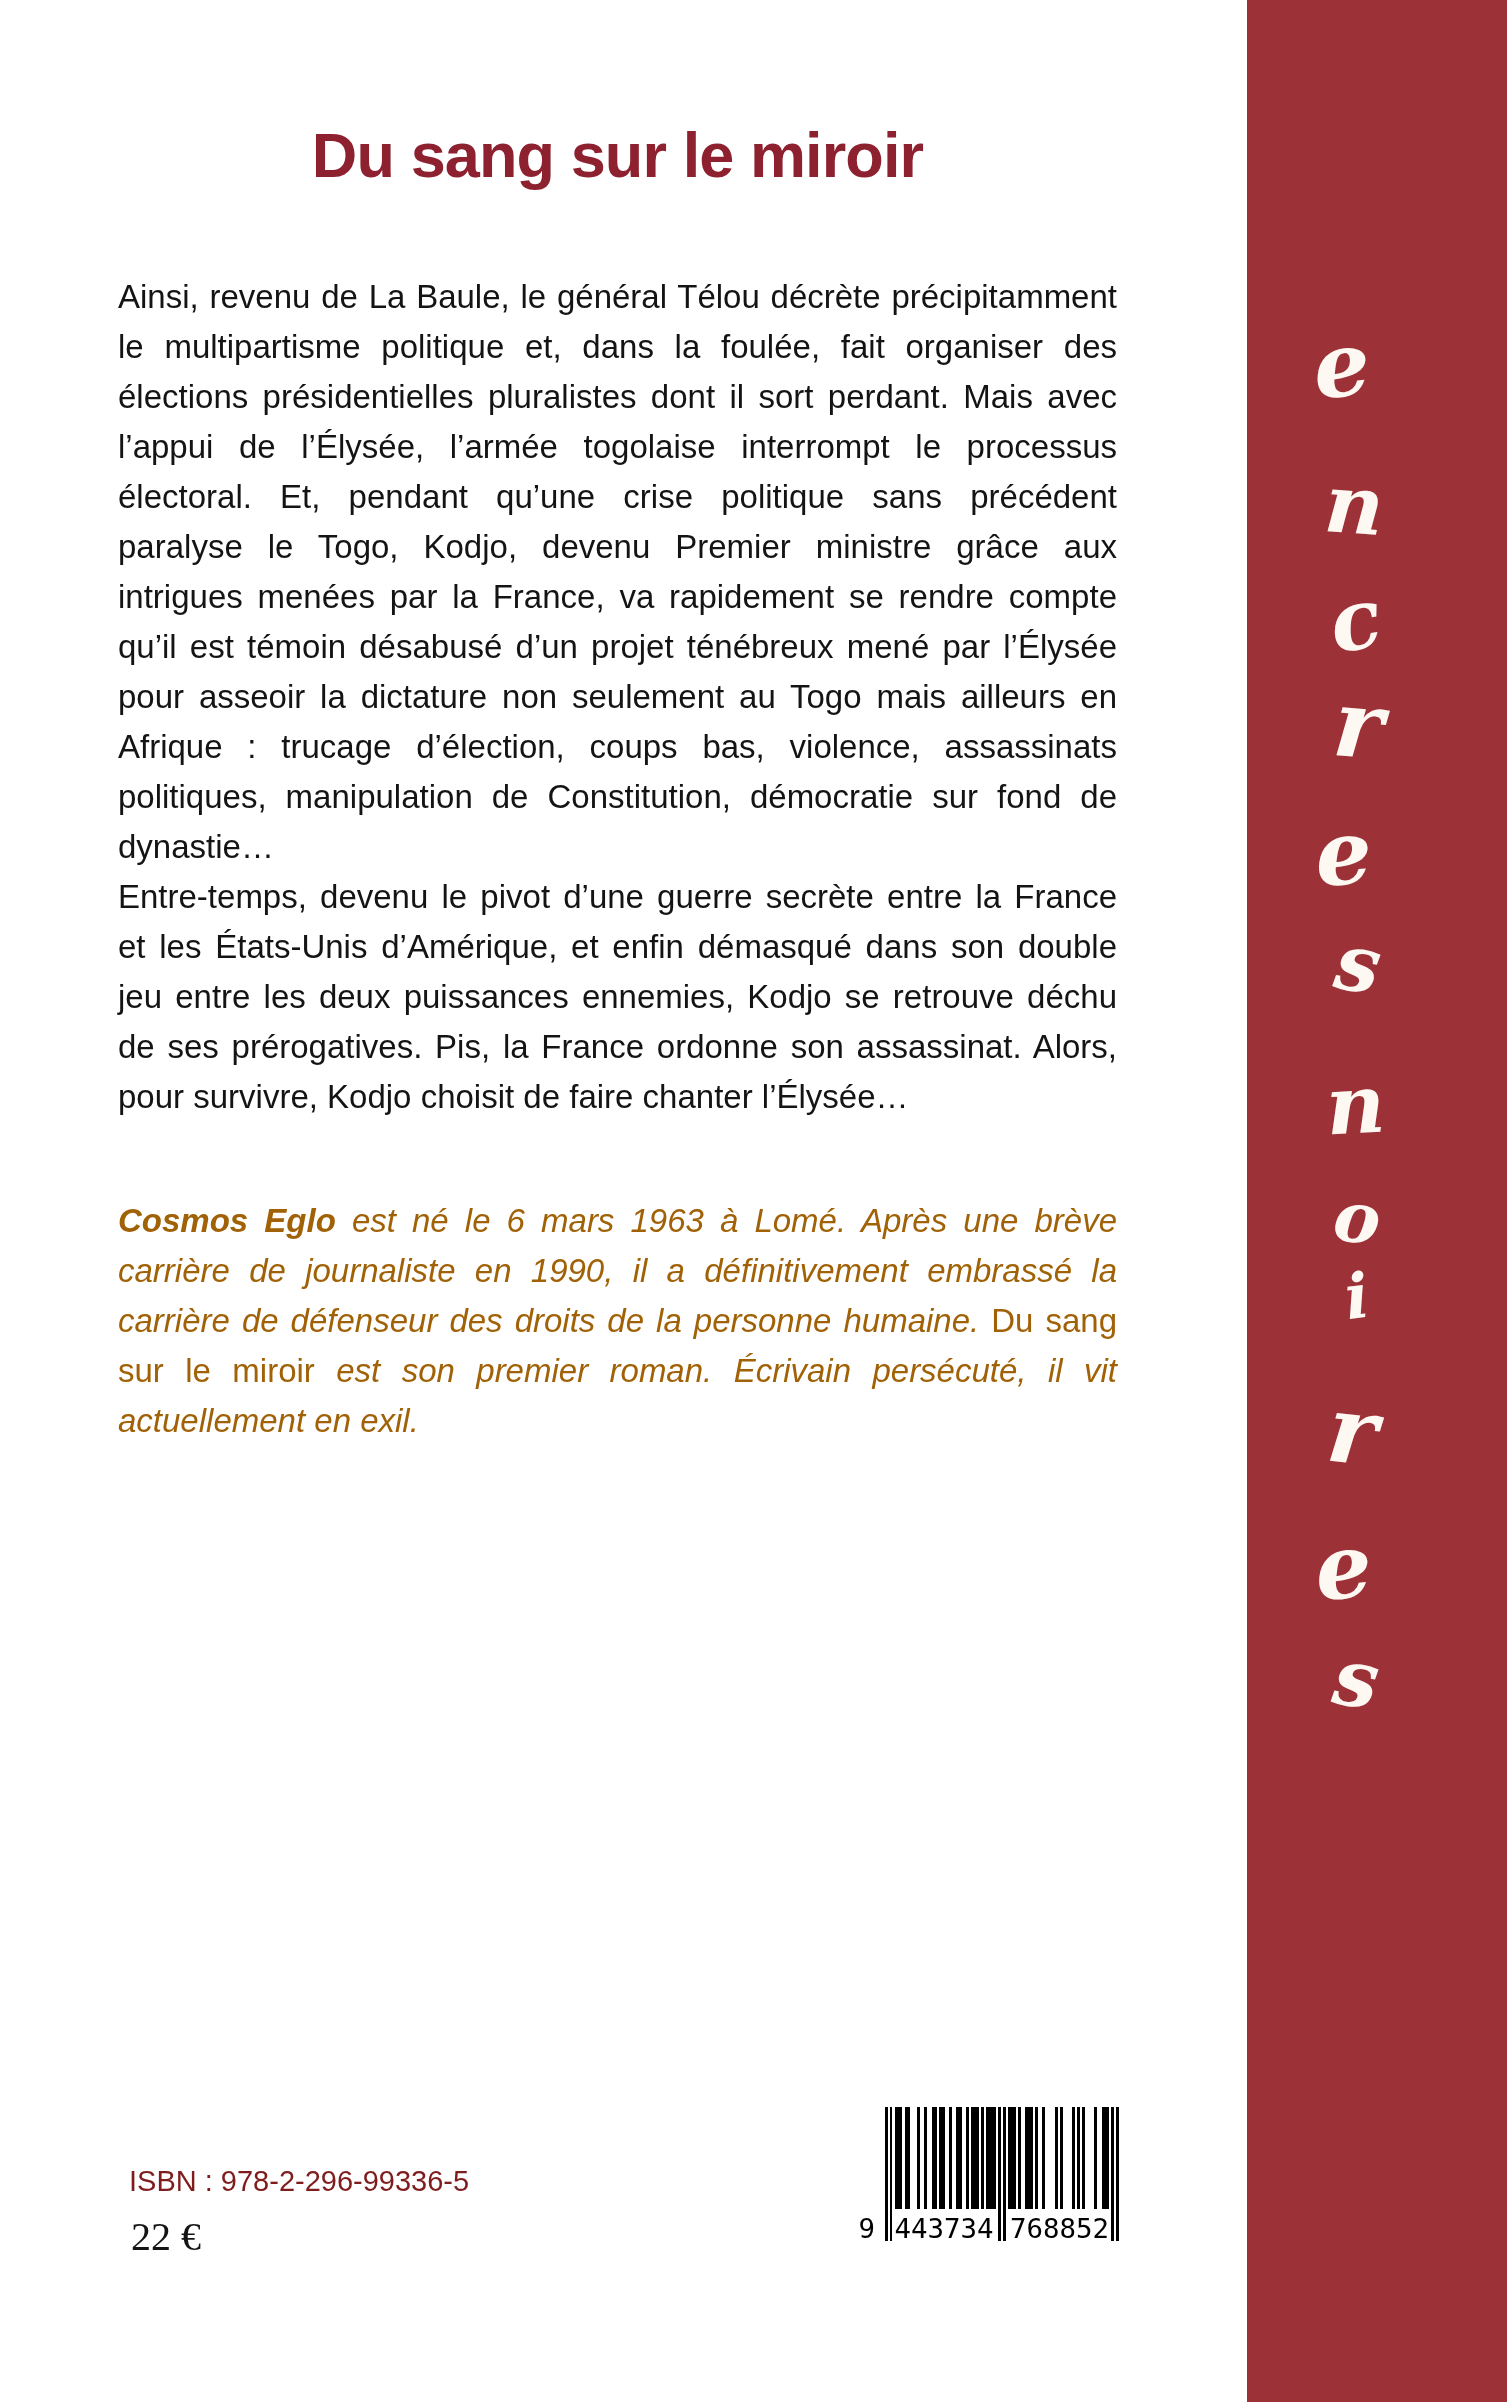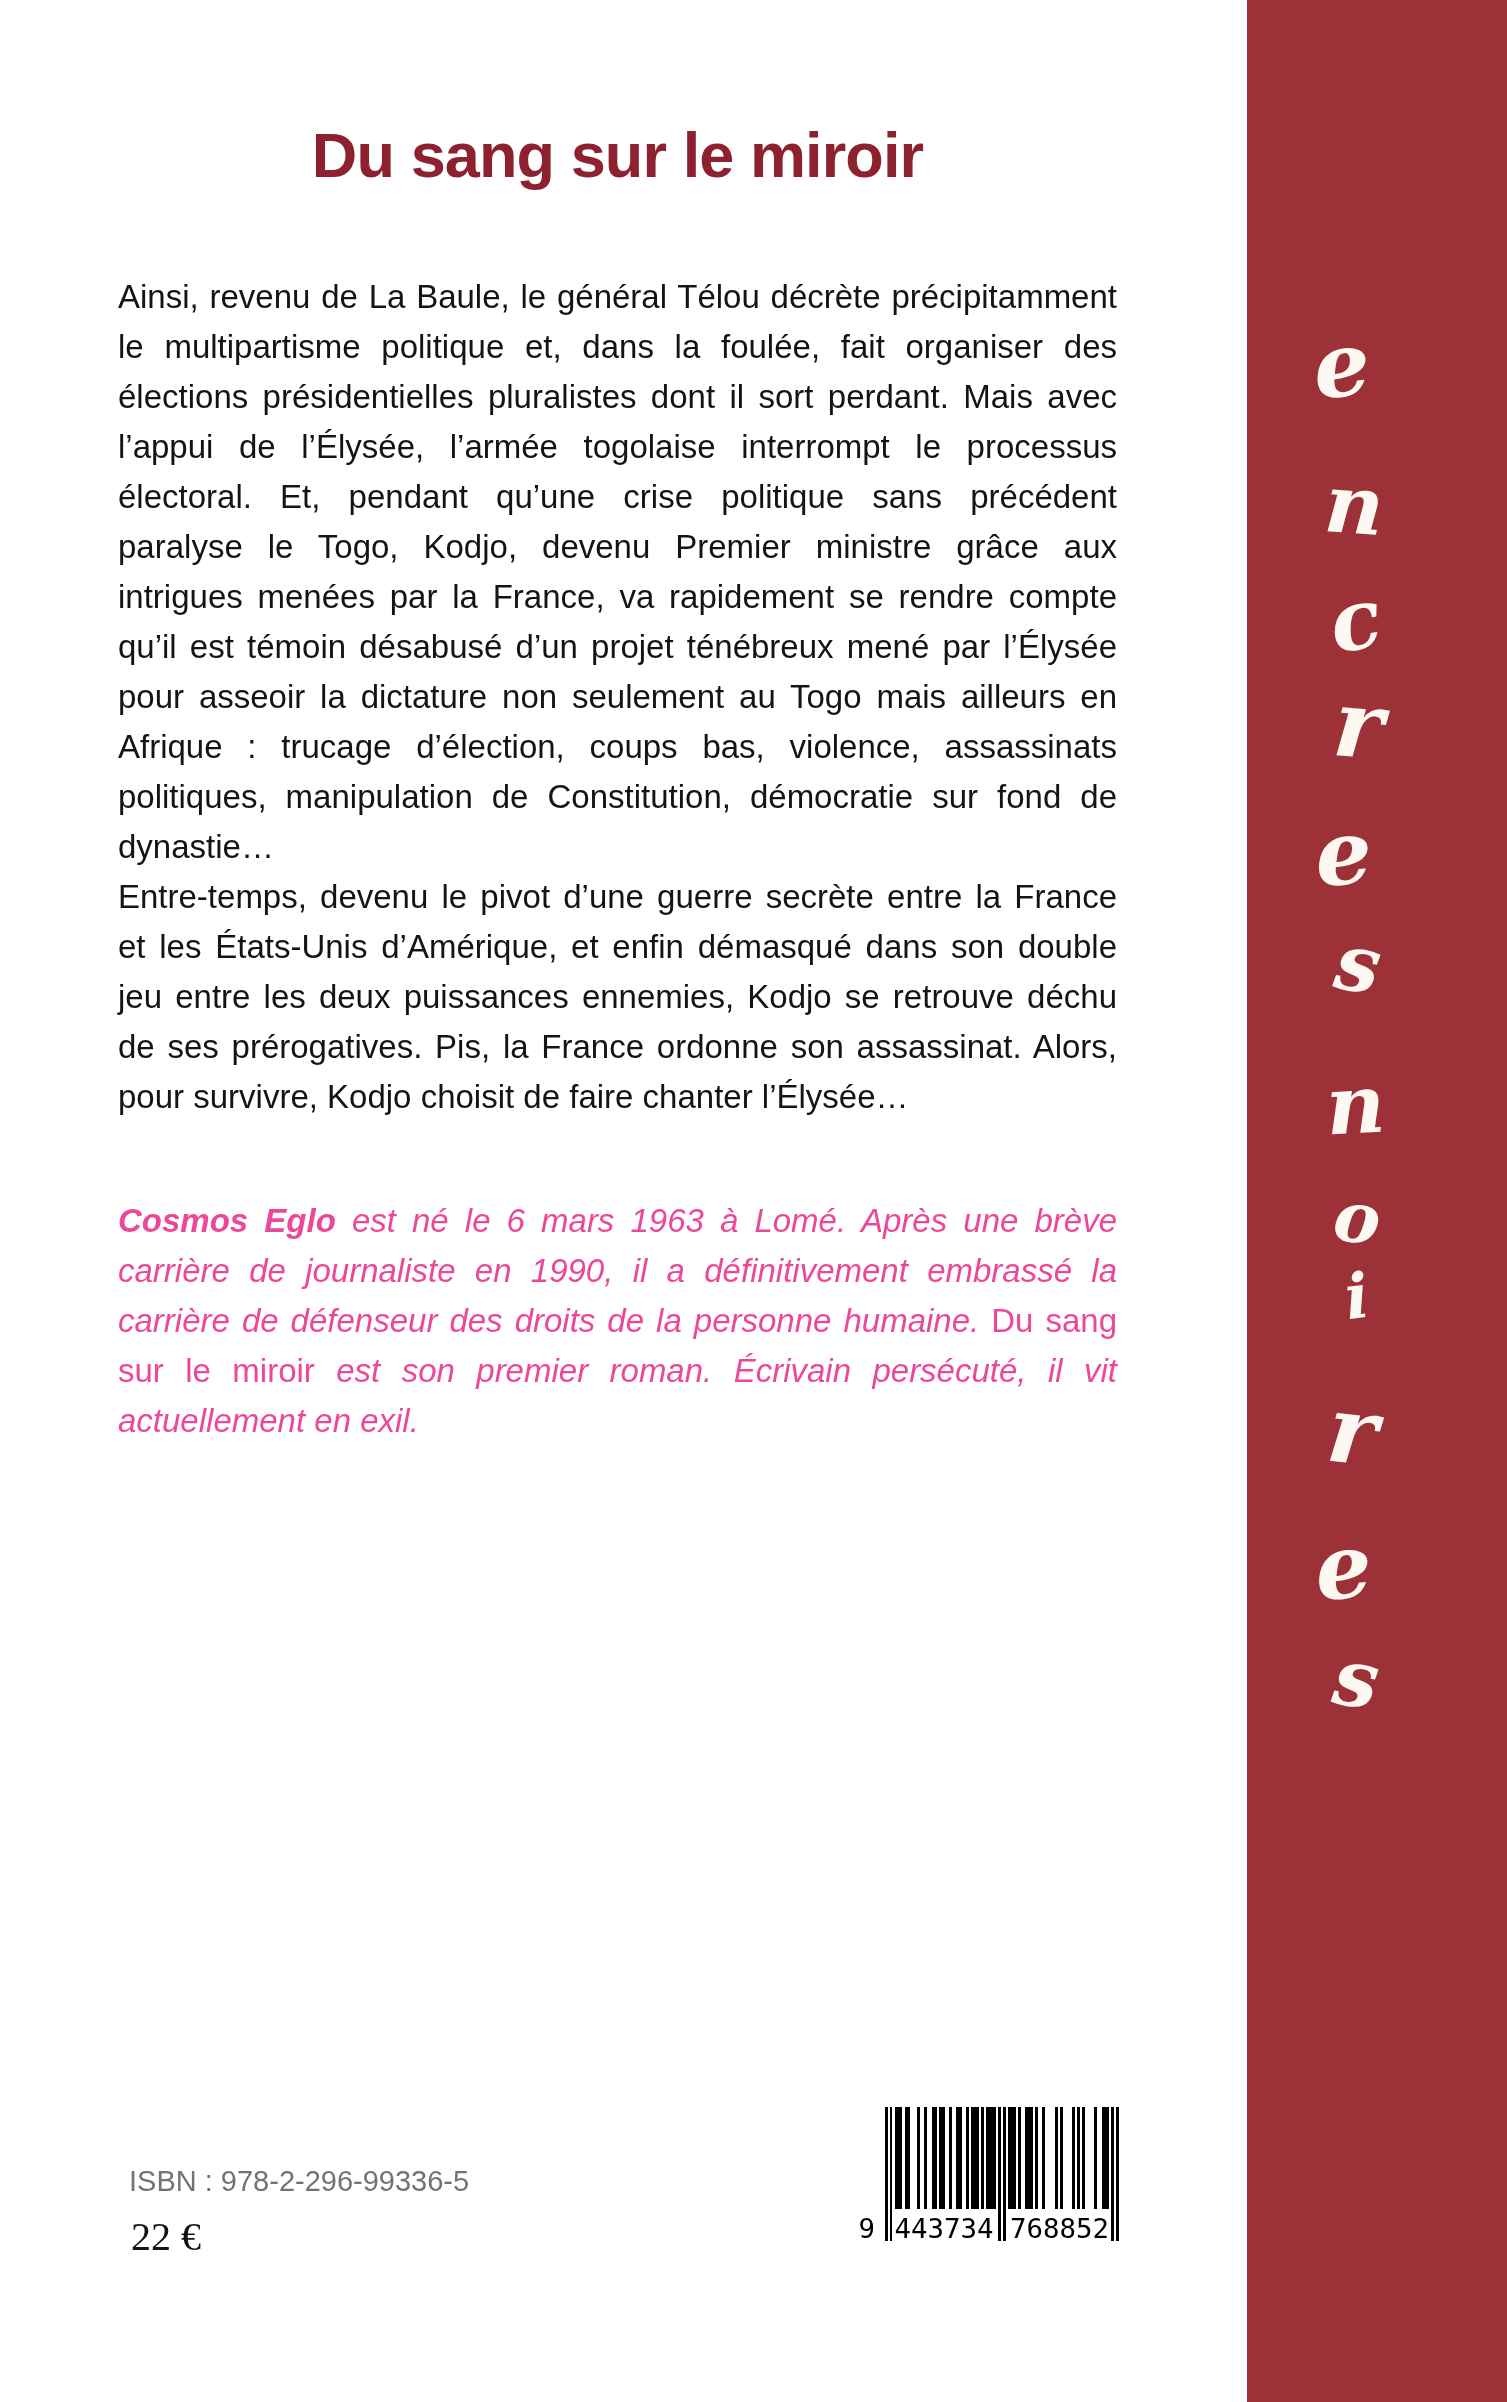--- a/index.html
+++ b/index.html
@@ -60,33 +60,33 @@
     line-height:50px;
     color:#141414;
     text-align:justify;
   }
   .synopsis p { margin:0; }
 
   .bio {
     margin-top:74px;
     font-size:33px;
     line-height:50px;
-    color:#ec4899;
+    color:#a16207;
     font-style:italic;
     text-align:justify;
   }
   .bio .bio-author { font-weight:bold; }
   .bio .bio-book-title { font-style:normal; }
 
   
   .isbn {
     position:absolute;
     left:129px; top:2165px;
     font-size:29px;
-    color:#737373;
+    color:#7f1d1d;
   }
   .price {
     position:absolute;
     left:131px; top:2213px;
     font-family:"Liberation Serif", serif;
     font-size:40px;
     color:#141414;
   }
 
   

